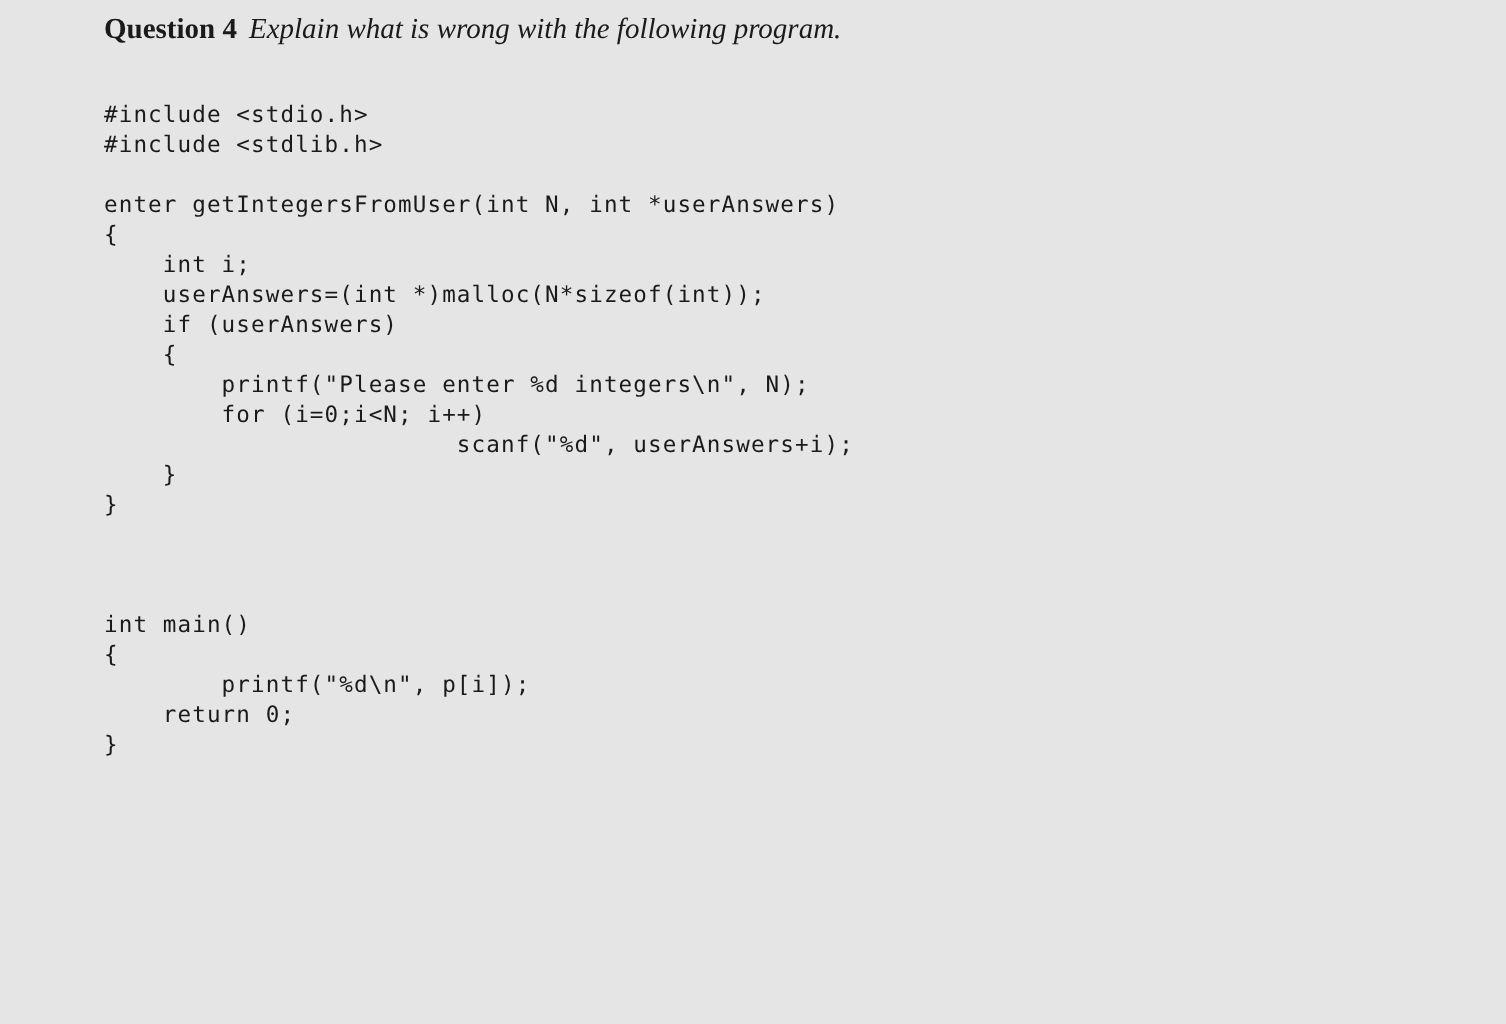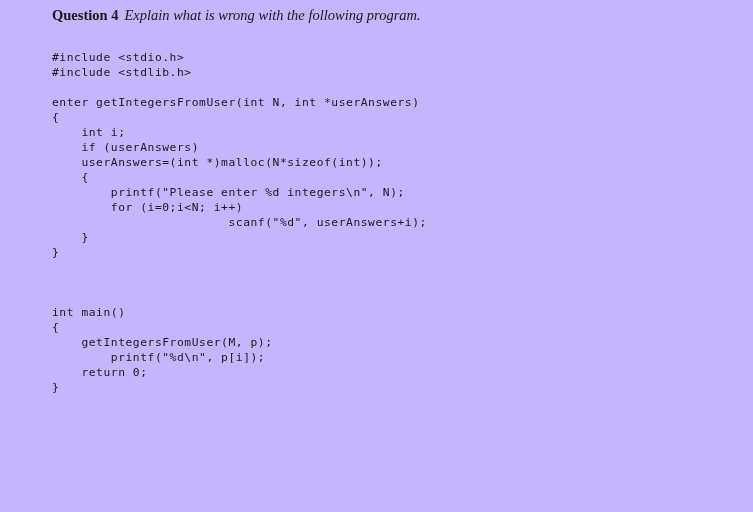--- a/index.html
+++ b/index.html
@@ -11,21 +11,21 @@
     width: 753px;
     height: 512px;
     overflow: hidden;
     font-family: "Liberation Serif", "DejaVu Serif", serif;
     color: #1a1a1a;
   }
   .page {
     position: relative;
     width: 753px;
     height: 512px;
-    background: #c4b5fd;
+    background: #e5e5e5;
     box-sizing: border-box;
   }
 
   
   .question-heading {
     position: absolute;
     left: 52px;
     top: 6px;
     font-size: 14.5px;
     line-height: 18px;
@@ -72,32 +72,31 @@
     <span class="question-label">Question 4</span><span class="question-prompt">Explain what is wrong with the following program.</span>
   </div>
 
   <div class="code-listing">
       <div class="code-line">#include &lt;stdio.h&gt;</div>
       <div class="code-line">#include &lt;stdlib.h&gt;</div>
       <div class="code-line blank">&nbsp;</div>
       <div class="code-line">enter getIntegersFromUser(int N, int *userAnswers)</div>
       <div class="code-line">{</div>
       <div class="code-line">    int i;</div>
+      <div class="code-line">    userAnswers=(int *)malloc(N*sizeof(int));</div>
       <div class="code-line">    if (userAnswers)</div>
-      <div class="code-line">    userAnswers=(int *)malloc(N*sizeof(int));</div>
       <div class="code-line">    {</div>
       <div class="code-line">        printf("Please enter %d integers\n", N);</div>
       <div class="code-line">        for (i=0;i&lt;N; i++)</div>
       <div class="code-line">                        scanf("%d", userAnswers+i);</div>
       <div class="code-line">    }</div>
       <div class="code-line">}</div>
       <div class="code-line blank">&nbsp;</div>
       <div class="code-line blank">&nbsp;</div>
       <div class="code-line blank">&nbsp;</div>
       <div class="code-line">int main()</div>
       <div class="code-line">{</div>
-      <div class="code-line">    getIntegersFromUser(M, p);</div>
       <div class="code-line">        printf("%d\n", p[i]);</div>
       <div class="code-line">    return 0;</div>
       <div class="code-line">}</div>
     </div>
 
 </div>
 
 </body></html>

